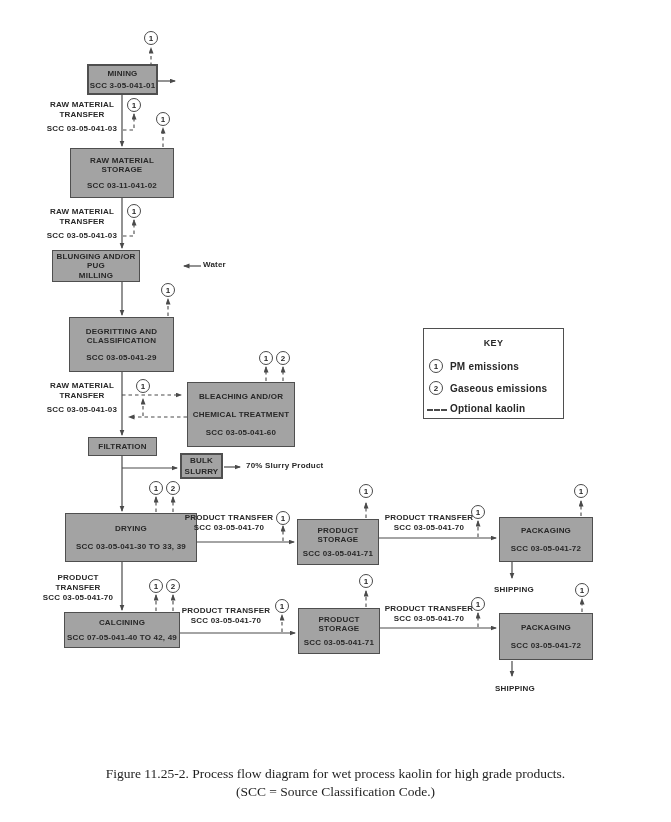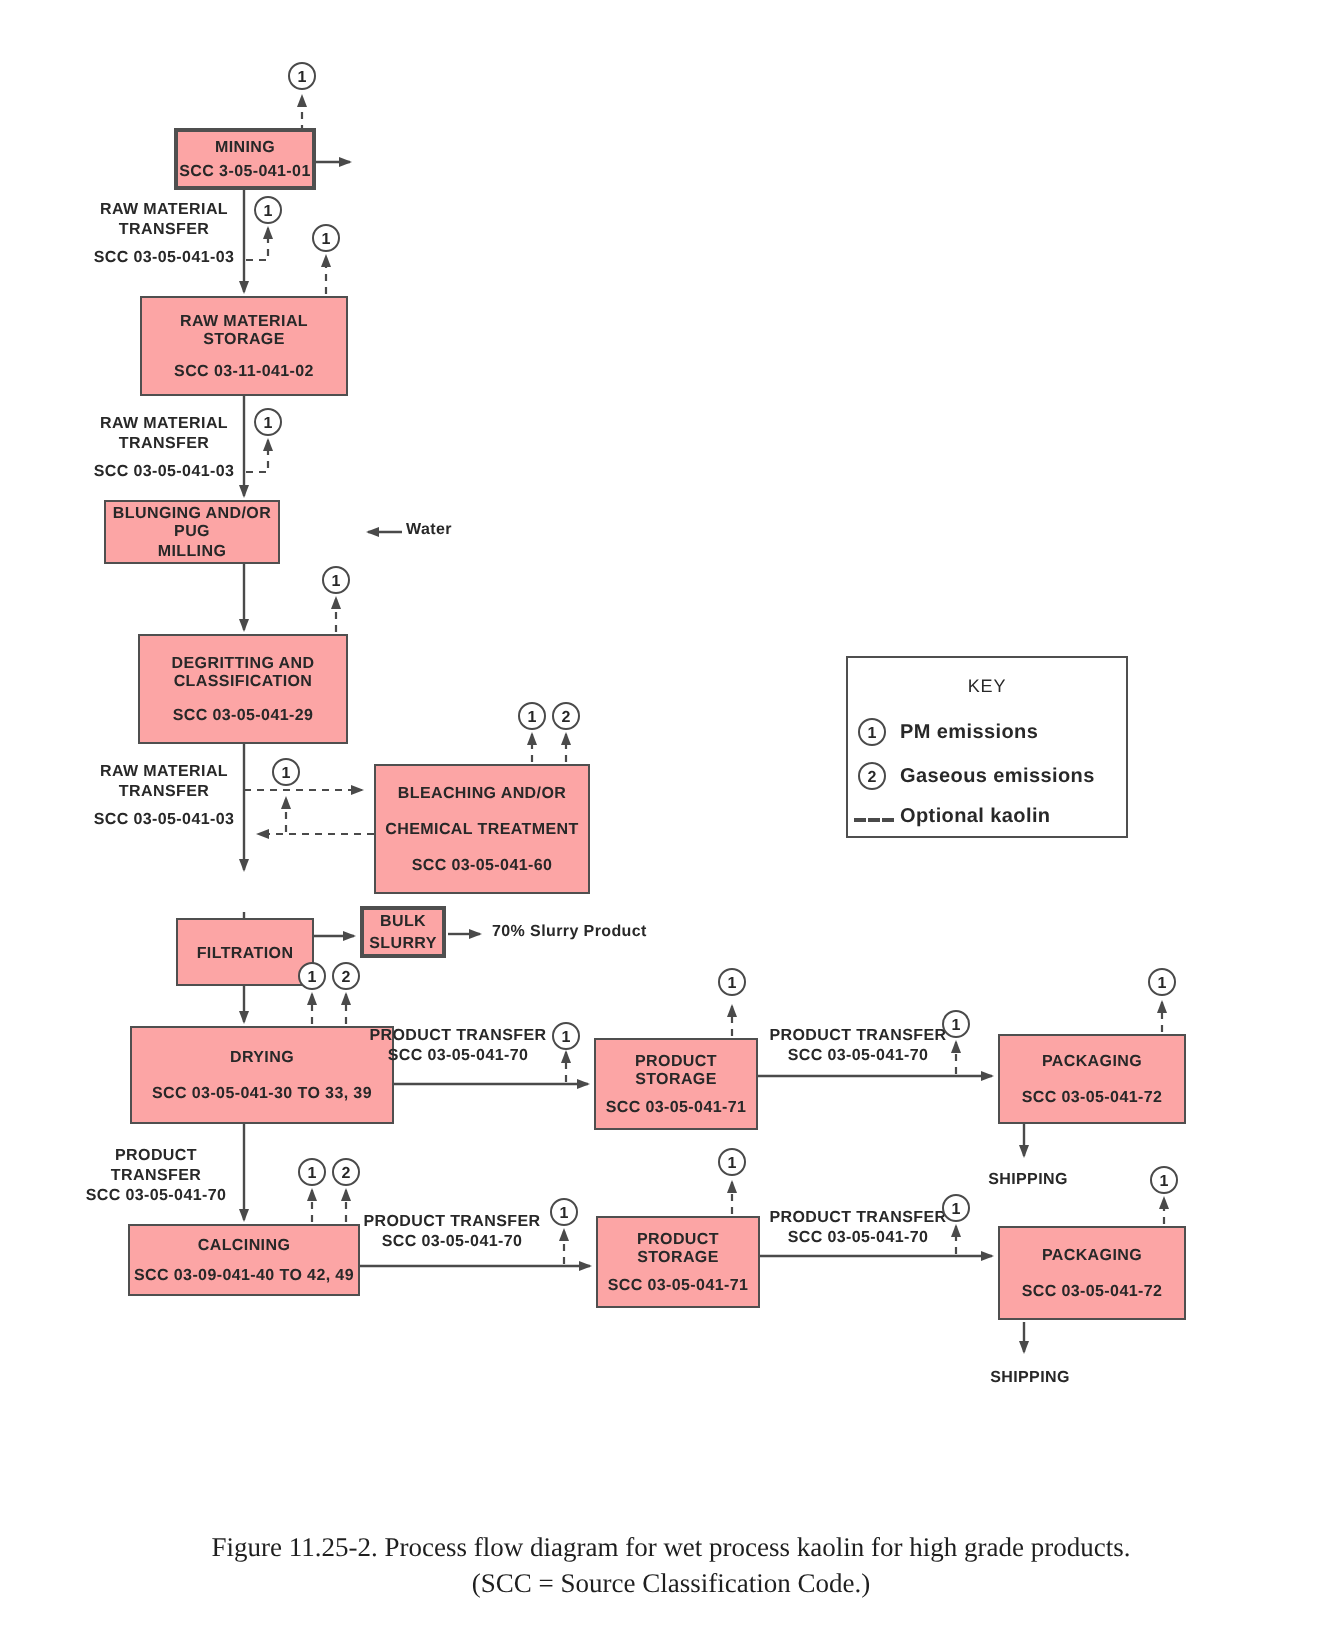--- a/index.html
+++ b/index.html
@@ -1,33 +1,33 @@
 <!DOCTYPE html>
 <html><head>
 <meta charset="utf-8">
 <style>
   html,body{margin:0;padding:0;background:#fff;}
   .page{position:relative;width:671px;height:822px;background:#ffffff;overflow:hidden;
         font-family:"Liberation Sans",sans-serif;color:#282828;}
   .diagram{position:absolute;left:0;top:0;width:671px;height:760px;}
   svg.flow{position:absolute;left:0;top:0;}
-  .pbox{position:absolute;box-sizing:border-box;border:1px solid #4f4f4f;background:#fca5a5;
+  .pbox{position:absolute;box-sizing:border-box;border:1px solid #4f4f4f;background:#a3a3a3;
         display:flex;flex-direction:column;justify-content:space-evenly;align-items:center;
         text-align:center;font-size:8px;font-weight:700;line-height:9px;letter-spacing:.2px;}
   .pbox.thick{border-width:2px;}
   .ttl{line-height:9px;}
   .lbl{position:absolute;font-size:8px;font-weight:700;line-height:10px;text-align:center;
        letter-spacing:.2px;}
   .circ{position:absolute;width:14px;height:14px;box-sizing:border-box;border:1px solid #4a4a4a;
         border-radius:50%;background:#fff;display:flex;align-items:center;justify-content:center;
         font-size:8px;font-weight:700;z-index:5;}
   .keybox{position:absolute;left:423px;top:328px;width:141px;height:91px;box-sizing:border-box;
           border:1px solid #4f4f4f;background:#fff;}
   .key-title{position:absolute;top:9px;left:0;width:100%;text-align:center;font-size:9px;
-             font-weight:400;letter-spacing:.4px;}
+             font-weight:700;letter-spacing:.4px;}
   .key-label{position:absolute;font-size:10px;font-weight:700;letter-spacing:.2px;}
   .kc{position:absolute;}
   .dash-ic{position:absolute;width:20px;border-top:2px dashed #4a4a4a;}
   .caption{position:absolute;left:0;width:671px;text-align:center;
            font-family:"Liberation Serif",serif;font-size:13.5px;color:#1f1f1f;}
 </style>
 </head>
 <body>
 
 <div class="page">
@@ -110,37 +110,37 @@
       </div>
       <div>SCC 03-05-041-29</div>
     </div>
 
     <div class="pbox" style="left:187px;top:382px;width:108px;height:65px">
       <div>BLEACHING AND/OR</div>
       <div>CHEMICAL TREATMENT</div>
       <div>SCC 03-05-041-60</div>
     </div>
 
-    <div class="pbox" style="left:88px;top:459px;width:69px;height:34px">
+    <div class="pbox" style="left:88px;top:437px;width:69px;height:19px">
       <div>FILTRATION</div>
     </div>
 
     <div class="pbox thick" style="left:180px;top:453px;width:43px;height:26px">
       <div>BULK</div>
       <div>SLURRY</div>
     </div>
 
     <div class="pbox" style="left:65px;top:513px;width:132px;height:49px">
       <div>DRYING</div>
       <div>SCC 03-05-041-30 TO 33, 39</div>
     </div>
 
     <div class="pbox" style="left:64px;top:612px;width:116px;height:36px">
       <div>CALCINING</div>
-      <div>SCC 03-09-041-40 TO 42, 49</div>
+      <div>SCC 07-05-041-40 TO 42, 49</div>
     </div>
 
     <div class="pbox" style="left:297px;top:519px;width:82px;height:46px">
       <div class="ttl">
         <div>PRODUCT</div>
         <div>STORAGE</div>
       </div>
       <div>SCC 03-05-041-71</div>
     </div>
 

